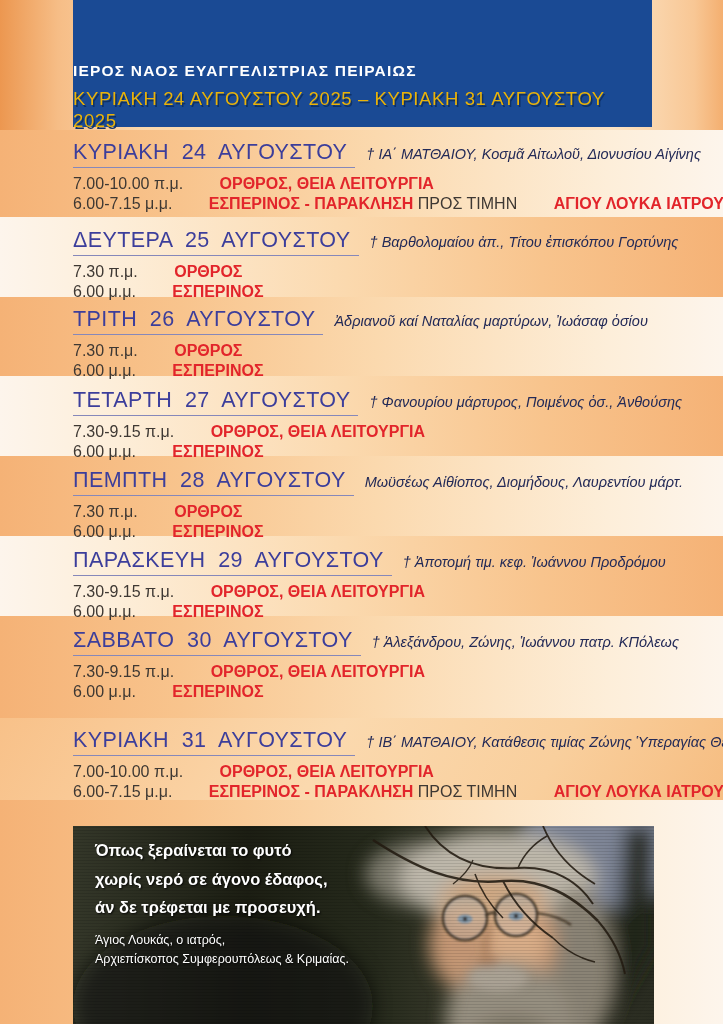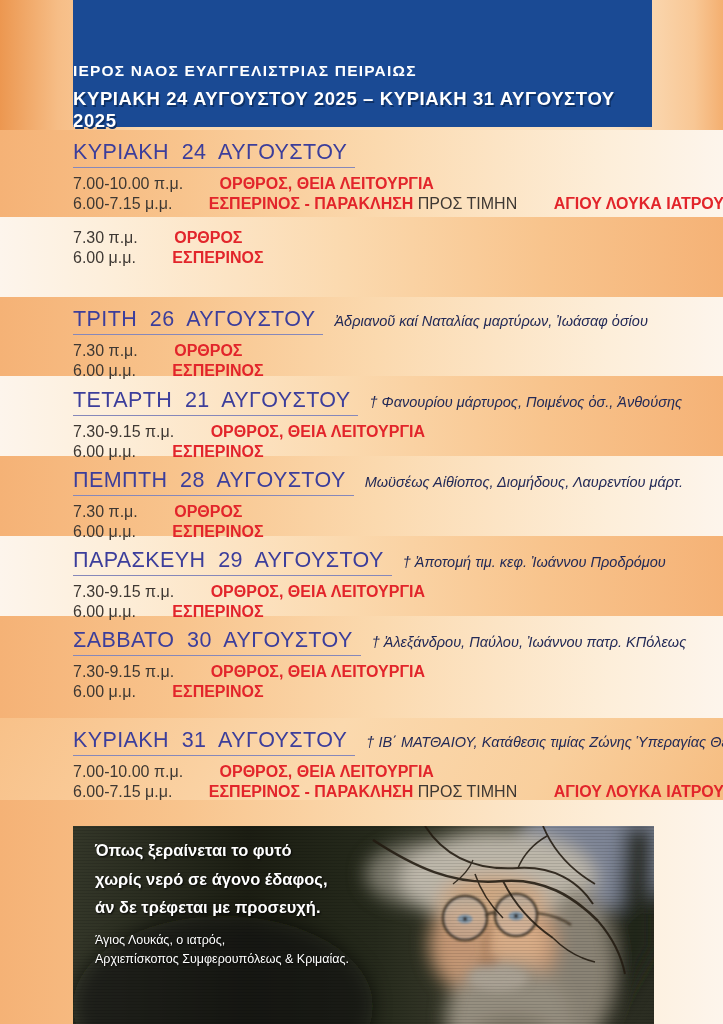--- a/index.html
+++ b/index.html
@@ -18,21 +18,21 @@
   .band:nth-child(7){height:80px;}
   .band:nth-child(8){height:102px;}
   .band:nth-child(9){height:82px;background:linear-gradient(120deg,#f8c189 0%,#fbd9ae 45%,#f9cf9d 75%,#f6bd81 100%);}
   .band:nth-child(10){height:224px;}
   .band:nth-child(even){background:linear-gradient(90deg,#f5b276 0%,#f8c48d 25%,#fbd9ae 52%,#fdeed9 84%,#fdf5ec 100%);}
   .band:nth-child(3),.band:nth-child(5),.band:nth-child(7){background:linear-gradient(90deg,#fdf5ec 0%,#fdeed9 16%,#fbd9ae 48%,#f8c48d 75%,#f5b276 100%);}
 
   
   .banner{position:absolute;left:73px;top:0;width:579px;height:127px;background:#1a4a94;text-align:left;box-sizing:border-box;padding-top:62px;}
   .banner-title{color:#ffffff;font-weight:bold;font-size:15.5px;letter-spacing:1.2px;}
-  .banner-subtitle{margin-top:8px;color:#ffffff;font-weight:bold;font-size:18.5px;letter-spacing:0.6px;text-shadow:1.5px 1.5px 0 #0e3166;}
+  .banner-subtitle{margin-top:8px;color:#eab308;font-weight:normal;font-size:18.5px;letter-spacing:0.6px;text-shadow:1.5px 1.5px 0 #0e3166;}
 
   
   .schedule{position:absolute;left:73px;top:130px;width:584px;}
   .day{box-sizing:border-box;padding-top:10px;}
   .day:nth-child(1){height:88px;}
   .day:nth-child(2){height:79px;}
   .day:nth-child(3){height:81px;}
   .day:nth-child(4),.day:nth-child(5),.day:nth-child(6){height:80px;}
   .day:nth-child(7){height:100px;}
   .day-head{display:flex;align-items:center;gap:11px;white-space:nowrap;margin-bottom:6px;}
@@ -70,42 +70,47 @@
 
   <header class="banner">
     <div class="banner-title">ΙΕΡΟΣ ΝΑΟΣ ΕΥΑΓΓΕΛΙΣΤΡΙΑΣ ΠΕΙΡΑΙΩΣ</div>
     <div class="banner-subtitle">ΚΥΡΙΑΚΗ 24 ΑΥΓΟΥΣΤΟΥ 2025 – ΚΥΡΙΑΚΗ 31 ΑΥΓΟΥΣΤΟΥ 2025</div>
   </header>
 
   <main class="schedule" id="schedule">
     <section class="day">
       <div class="day-head">
         <span class="day-title">ΚΥΡΙΑΚΗ  24  ΑΥΓΟΥΣΤΟΥ</span>
+        <span class="saints">† ΙΑ΄ ΜΑΤΘΑΙΟΥ, Κοσμᾶ Αἰτωλοῦ, Διονυσίου Αἰγίνης</span>
       </div>
     <div class="day-line"><span class="seg-plain">7.00-10.00 π.μ. </span><span class="seg-red">ΟΡΘΡΟΣ, ΘΕΙΑ ΛΕΙΤΟΥΡΓΙΑ</span></div>
         <div class="day-line"><span class="seg-plain">6.00-7.15 μ.μ. </span><span class="seg-red">ΕΣΠΕΡΙΝΟΣ - ΠΑΡΑΚΛΗΣΗ</span><span class="seg-plain"> ΠΡΟΣ ΤΙΜΗΝ </span><span class="seg-red">ΑΓΙΟΥ ΛΟΥΚΑ ΙΑΤΡΟΥ</span></div>
       </section>
 
     <section class="day">
+      <div class="day-head">
+        <span class="day-title">ΔΕΥΤΕΡΑ  25  ΑΥΓΟΥΣΤΟΥ</span>
+        <span class="saints">† Βαρθολομαίου ἀπ., Τίτου ἐπισκόπου Γορτύνης</span>
+      </div>
     <div class="day-line"><span class="seg-plain">7.30 π.μ. </span><span class="seg-red">ΟΡΘΡΟΣ</span></div>
         <div class="day-line"><span class="seg-plain">6.00 μ.μ. </span><span class="seg-red">ΕΣΠΕΡΙΝΟΣ</span></div>
       </section>
 
     <section class="day">
       <div class="day-head">
         <span class="day-title">ΤΡΙΤΗ  26  ΑΥΓΟΥΣΤΟΥ</span>
         <span class="saints">Ἀδριανοῦ καί Ναταλίας μαρτύρων, Ἰωάσαφ ὁσίου</span>
       </div>
     <div class="day-line"><span class="seg-plain">7.30 π.μ. </span><span class="seg-red">ΟΡΘΡΟΣ</span></div>
         <div class="day-line"><span class="seg-plain">6.00 μ.μ. </span><span class="seg-red">ΕΣΠΕΡΙΝΟΣ</span></div>
       </section>
 
     <section class="day">
       <div class="day-head">
-        <span class="day-title">ΤΕΤΑΡΤΗ  21  ΑΥΓΟΥΣΤΟΥ</span>
+        <span class="day-title">ΤΕΤΑΡΤΗ  27  ΑΥΓΟΥΣΤΟΥ</span>
         <span class="saints">† Φανουρίου μάρτυρος, Ποιμένος ὁσ., Ἀνθούσης</span>
       </div>
     <div class="day-line"><span class="seg-plain">7.30-9.15 π.μ. </span><span class="seg-red">ΟΡΘΡΟΣ, ΘΕΙΑ ΛΕΙΤΟΥΡΓΙΑ</span></div>
         <div class="day-line"><span class="seg-plain">6.00 μ.μ. </span><span class="seg-red">ΕΣΠΕΡΙΝΟΣ</span></div>
       </section>
 
     <section class="day">
       <div class="day-head">
         <span class="day-title">ΠΕΜΠΤΗ  28  ΑΥΓΟΥΣΤΟΥ</span>
         <span class="saints">Μωϋσέως Αἰθίοπος, Διομήδους, Λαυρεντίου μάρτ.</span>
@@ -119,21 +124,21 @@
         <span class="day-title">ΠΑΡΑΣΚΕΥΗ  29  ΑΥΓΟΥΣΤΟΥ</span>
         <span class="saints">† Ἀποτομή τιμ. κεφ. Ἰωάννου Προδρόμου</span>
       </div>
     <div class="day-line"><span class="seg-plain">7.30-9.15 π.μ. </span><span class="seg-red">ΟΡΘΡΟΣ, ΘΕΙΑ ΛΕΙΤΟΥΡΓΙΑ</span></div>
         <div class="day-line"><span class="seg-plain">6.00 μ.μ. </span><span class="seg-red">ΕΣΠΕΡΙΝΟΣ</span></div>
       </section>
 
     <section class="day">
       <div class="day-head">
         <span class="day-title">ΣΑΒΒΑΤΟ  30  ΑΥΓΟΥΣΤΟΥ</span>
-        <span class="saints">† Ἀλεξάνδρου, Παύλου, Ἰωάννου πατρ. ΚΠόλεως</span>
+        <span class="saints">† Ἀλεξάνδρου, Ζώνης, Ἰωάννου πατρ. ΚΠόλεως</span>
       </div>
     <div class="day-line"><span class="seg-plain">7.30-9.15 π.μ. </span><span class="seg-red">ΟΡΘΡΟΣ, ΘΕΙΑ ΛΕΙΤΟΥΡΓΙΑ</span></div>
         <div class="day-line"><span class="seg-plain">6.00 μ.μ. </span><span class="seg-red">ΕΣΠΕΡΙΝΟΣ</span></div>
       </section>
 
     <section class="day">
       <div class="day-head">
         <span class="day-title">ΚΥΡΙΑΚΗ  31  ΑΥΓΟΥΣΤΟΥ</span>
         <span class="saints">† ΙΒ΄ ΜΑΤΘΑΙΟΥ, Κατάθεσις τιμίας Ζώνης Ὑπεραγίας Θεοτόκου</span>
       </div>

